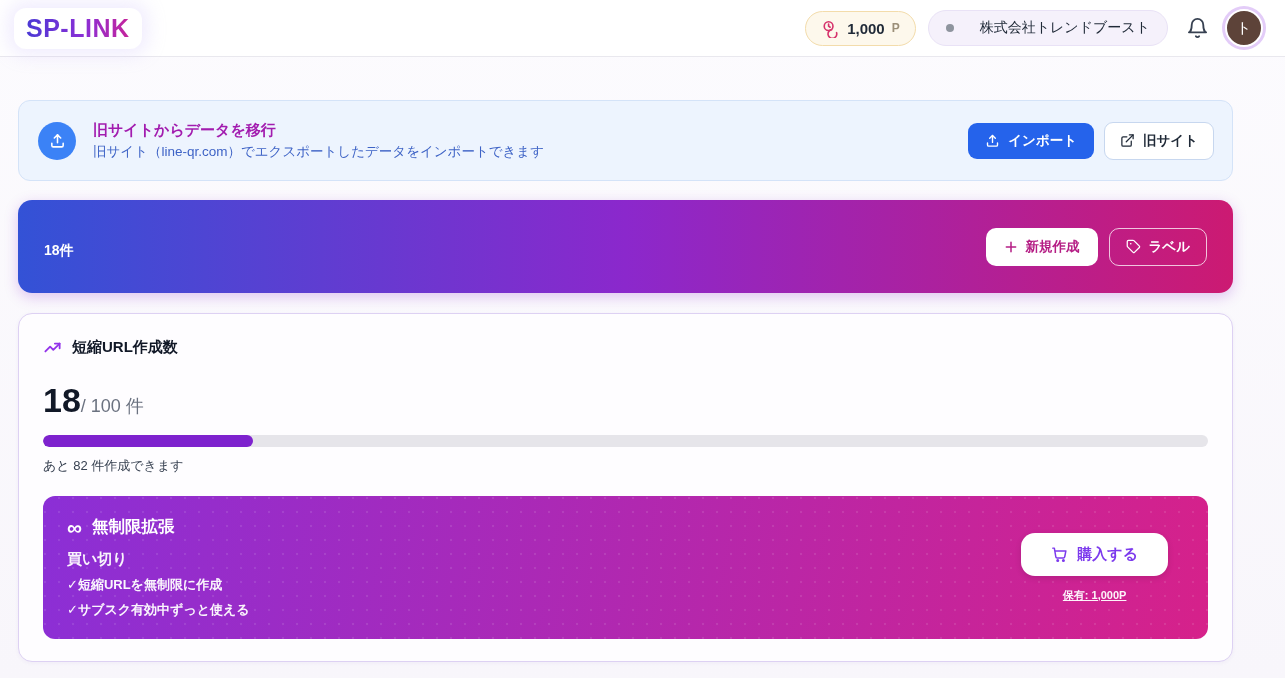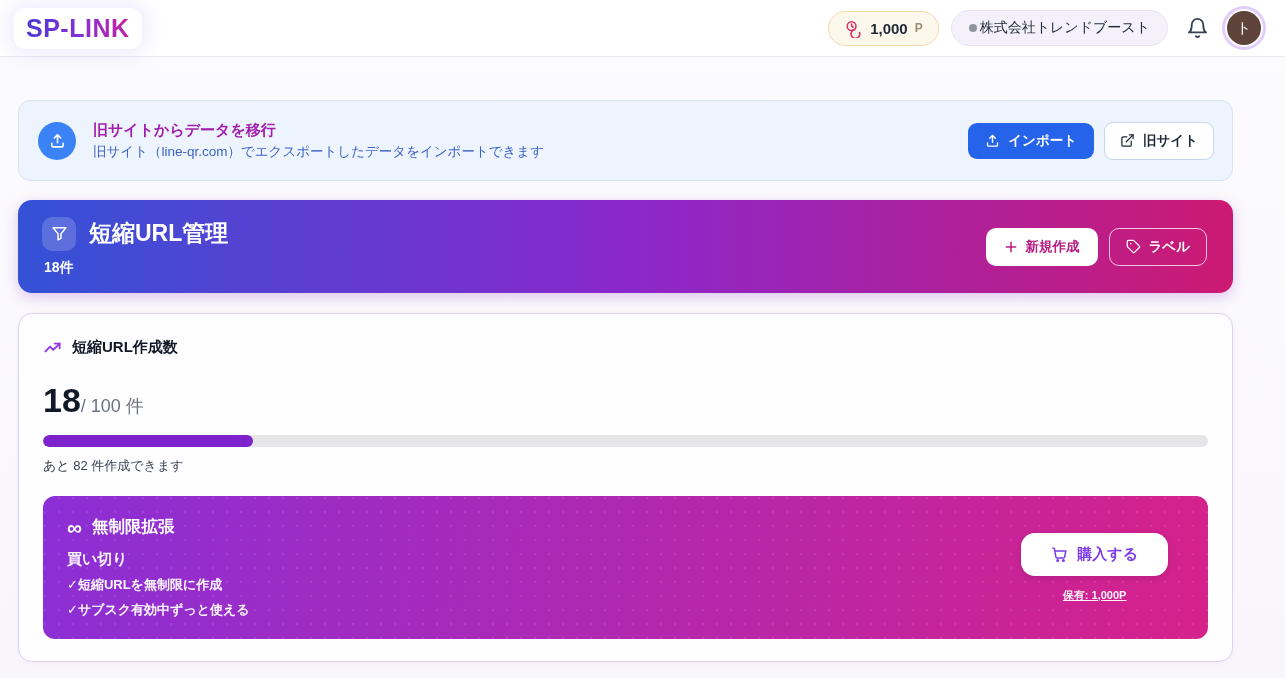--- a/index.html
+++ b/index.html
@@ -38,21 +38,21 @@
     display: flex; align-items: center; gap: 7px;
     background: #fdf8ec;
     border: 1px solid #f3dcab;
     border-radius: 999px;
     padding: 7px 15px;
     cursor: pointer;
   }
   .points-value { font-size: 15px; font-weight: bold; color: #1f2937; }
   .points-unit { font-size: 12px; color: #9b8f78; font-weight: bold; }
   .company-pill {
-    display: flex; align-items: center; gap: 3px;
+    display: flex; align-items: center; gap: 26px;
     background: #f5f1fb;
     border: 1px solid #e9e2f6;
     border-radius: 999px;
     padding: 8px 17px;
     cursor: pointer;
   }
   .company-dot { width: 8px; height: 8px; border-radius: 50%; background: #8e949e; }
   .company-name { font-size: 14px; color: #1f2937; font-weight: 500; }
   .bell-btn {
     background: none; border: none; cursor: pointer;
@@ -285,30 +285,20 @@
             <path d="M10 14 21 3"></path>
           </svg>
         </span>
         <span>旧サイト</span>
       </button>
     </div>
   </section>
 
   <section class="grad-header">
     <div class="grad-left">
-      <div class="grad-title-row">
-        <div class="filter-chip">
-          <span>
-            <svg width="17" height="17" viewBox="0 0 24 24" fill="none" stroke="#ffffff" stroke-width="2.1" stroke-linecap="round" stroke-linejoin="round">
-              <path d="M3 4h18l-7 8.5V19l-4 2v-8.5L3 4z"></path>
-            </svg>
-          </span>
-        </div>
-        <h1 class="grad-title">短縮URL管理</h1>
-      </div>
       <div class="grad-count">18件</div>
     </div>
     <div class="grad-actions">
       <button class="btn-create">
         <span>
           <svg width="14" height="14" viewBox="0 0 24 24" fill="none" stroke="#b51e85" stroke-width="2.6" stroke-linecap="round">
             <path d="M12 4v16M4 12h16"></path>
           </svg>
         </span>
         <span>新規作成</span>

